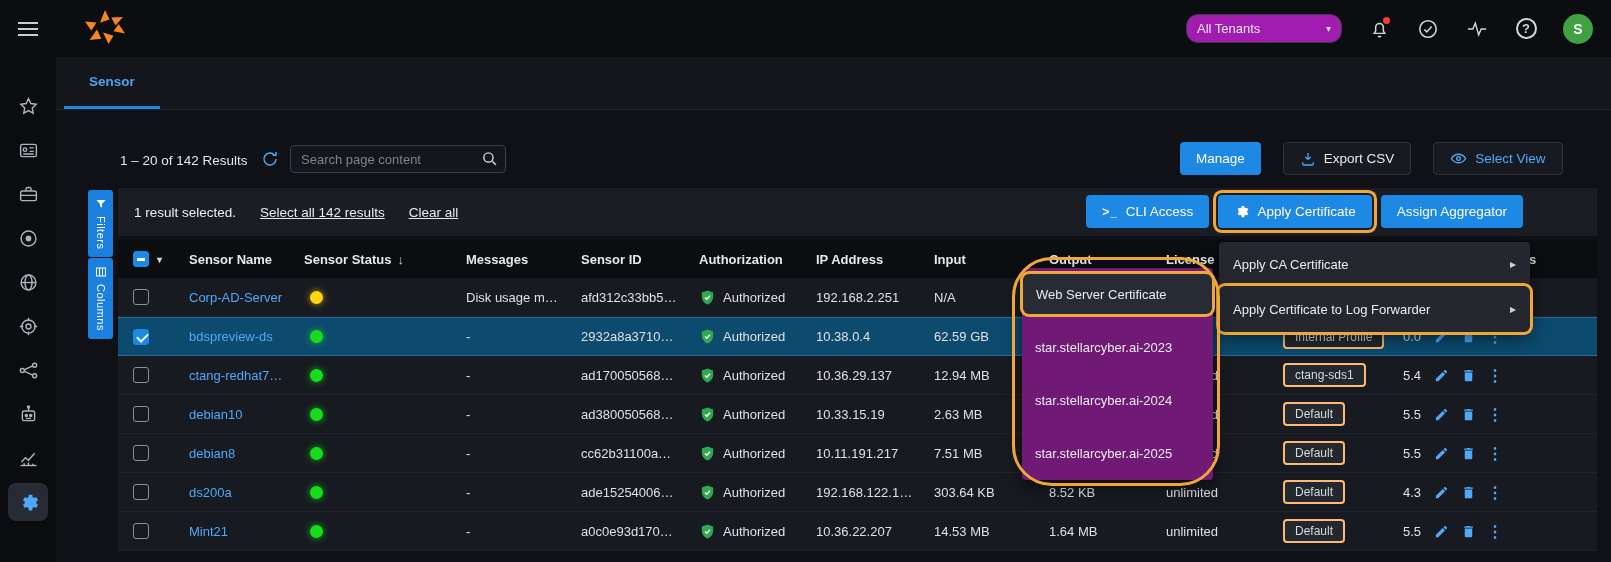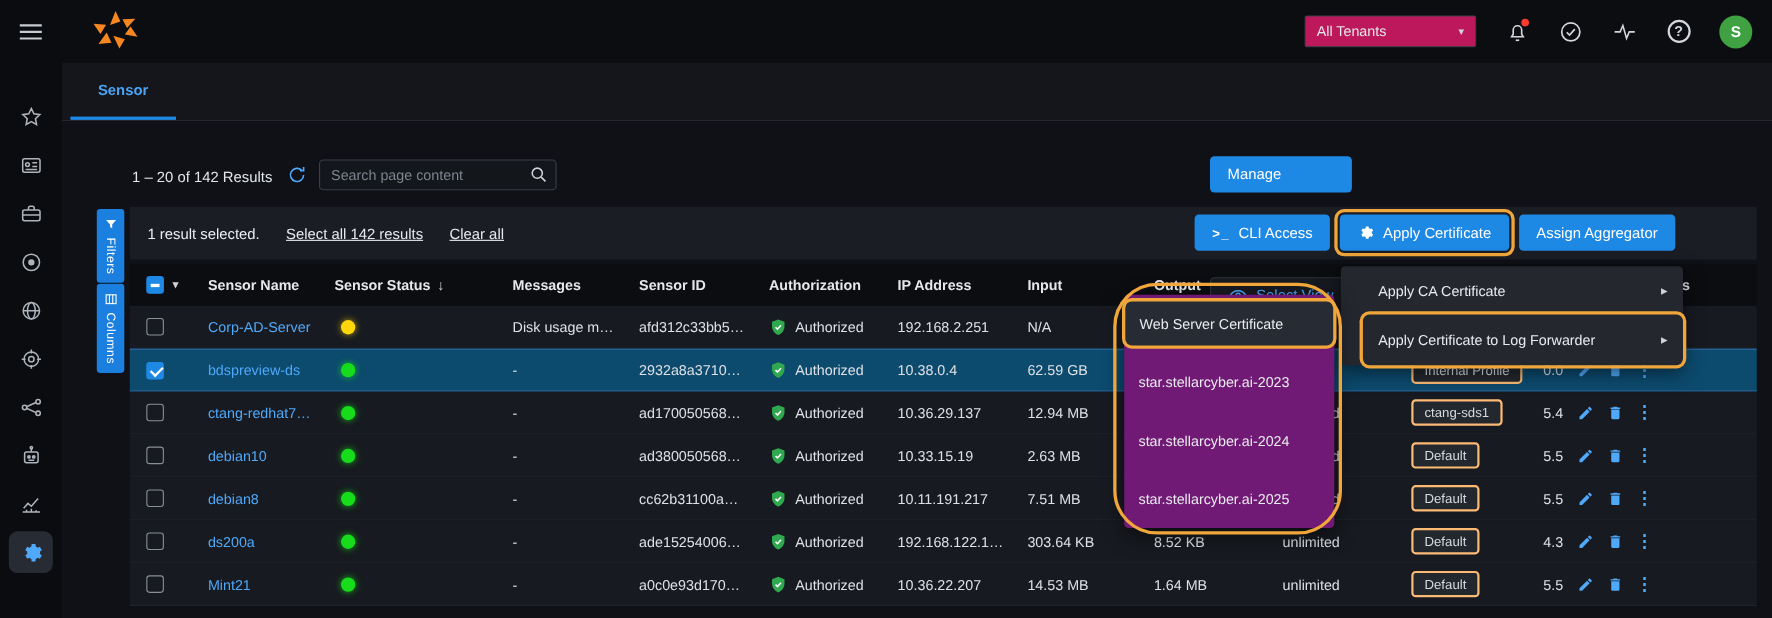--- a/index.html
+++ b/index.html
@@ -13,21 +13,21 @@
            display:flex;flex-direction:column;align-items:center;padding-top:14px;z-index:40;}
   .sb-btn{width:40px;height:38px;display:flex;align-items:center;justify-content:center;
           background:none;border:none;color:#aeb4bb;cursor:pointer;margin:3px 0;padding:0;}
   .sb-btn.hamburger{height:30px;margin:0 0 40px 0;}
   .sb-btn.active{background:#272c34;border-radius:8px;color:#4fa8f8;}
 
   
   .topbar{position:absolute;left:56px;top:0;right:0;height:57px;display:flex;align-items:center;
           justify-content:space-between;padding:0 18px 0 26px;}
   .topbar-right{display:flex;align-items:center;gap:25px;}
-  .tenant-select{height:29px;min-width:156px;border:1px solid #3a4048;border-radius:2px;background:#be185d;
+  .tenant-select{height:29px;min-width:156px;border:1px solid #3a4048;border-radius:12px;background:#a21caf;
                  display:flex;align-items:center;justify-content:space-between;padding:0 10px;
                  font-size:13px;color:#e6e9ec;cursor:pointer;}
   .caret{color:#cfd3d8;font-size:10px;}
   .tb-icon{background:none;border:none;color:#d3d7dc;position:relative;width:24px;height:24px;
            display:flex;align-items:center;justify-content:center;cursor:pointer;padding:0;}
   .reddot{position:absolute;top:0;right:1px;width:7px;height:7px;border-radius:50%;background:#ff3b30;}
   .help-circle{width:21px;height:21px;border:2px solid #d3d7dc;border-radius:50%;display:flex;
                align-items:center;justify-content:center;font-size:13px;font-weight:700;color:#d3d7dc;}
   .avatar{width:30px;height:30px;border-radius:50%;background:#3fa142;color:#fff;display:flex;
           align-items:center;justify-content:center;font-size:14px;font-weight:700;cursor:pointer;}
@@ -41,21 +41,21 @@
 
   
   .results-line{position:absolute;left:120px;top:150px;display:flex;align-items:center;gap:12px;
                 font-size:13.5px;color:#e3e6e9;z-index:2;}
   .refresh-btn{background:none;border:none;cursor:pointer;width:20px;height:20px;padding:0;}
   .searchbox{position:absolute;left:290px;top:145px;width:216px;height:28px;z-index:2;}
   .searchbox input{width:100%;height:100%;background:#13161b;border:1px solid #3a3f46;border-radius:4px;
                    color:#dfe3e7;padding:0 32px 0 10px;font-size:13px;outline:none;}
   .searchbox input::placeholder{color:#7d848d;}
   .mag{position:absolute;right:8px;top:5px;cursor:pointer;}
-  .top-buttons{position:absolute;top:142px;left:1100px;display:flex;gap:22px;z-index:2;flex-direction:column;}
+  .top-buttons{position:absolute;top:142px;left:1180px;display:flex;gap:22px;z-index:2;}
   .btn{height:33px;border-radius:4px;display:inline-flex;align-items:center;gap:8px;padding:0 16px;
        font-size:13.5px;cursor:pointer;border:none;white-space:nowrap;}
   .btn-blue{background:#1e88e5;color:#fff;}
   .btn-dark{background:#171a20;border:1px solid #2f333b;color:#e7eaed;}
   .btn-dark.bluetext{color:#4fa8f8;}
 
   
   .selection-strip{position:absolute;left:118px;top:188px;width:1479px;height:48px;background:#1a1d23;
                    display:flex;align-items:center;gap:24px;padding-left:16px;z-index:2;}
   .sel-text{font-size:13.5px;color:#eceef1;}
@@ -98,21 +98,21 @@
         color:#d6dade;line-height:1;}
   .actions{gap:9px;padding-left:4px;overflow:visible;}
   .icon-btn{background:none;border:none;padding:0;cursor:pointer;width:18px;height:18px;
             display:flex;align-items:center;justify-content:center;}
   .kebab{color:#4fa8f8;font-size:16px;font-weight:700;}
 
   
   .dropdown{position:absolute;left:1219px;top:242px;width:311px;background:#24272e;border-radius:4px;
             box-shadow:0 6px 18px rgba(0,0,0,.55);z-index:20;}
   .ditem{height:44px;display:flex;align-items:center;justify-content:space-between;padding:0 14px;
-         font-size:13px;color:#e9ebee;cursor:pointer;margin-left:20px;}
+         font-size:13px;color:#e9ebee;cursor:pointer;}
   .arr{color:#cfd3d8;font-size:12px;}
   .ditem.ringed2{height:46px;box-shadow:0 0 0 3px #f0a63a;border-radius:6px;position:relative;z-index:1;}
   .submenu{position:absolute;left:1022px;top:268px;width:191px;background:#701a75;border-radius:4px;
            box-shadow:0 6px 18px rgba(0,0,0,.55);z-index:20;}
   .sitem{height:53px;display:flex;align-items:center;padding:0 13px;font-size:13px;color:#e9ebee;cursor:pointer;}
   .sitem.ringed2{height:40px;margin:6px 1px 7px;background:#272b33;border-radius:6px;
                  box-shadow:0 0 0 3px #f0a63a;}
   .ring-big{position:absolute;left:1012px;top:257px;width:208px;height:229px;border:3px solid #f0a63a;
             border-radius:40px;z-index:30;pointer-events:none;}
 </style>

